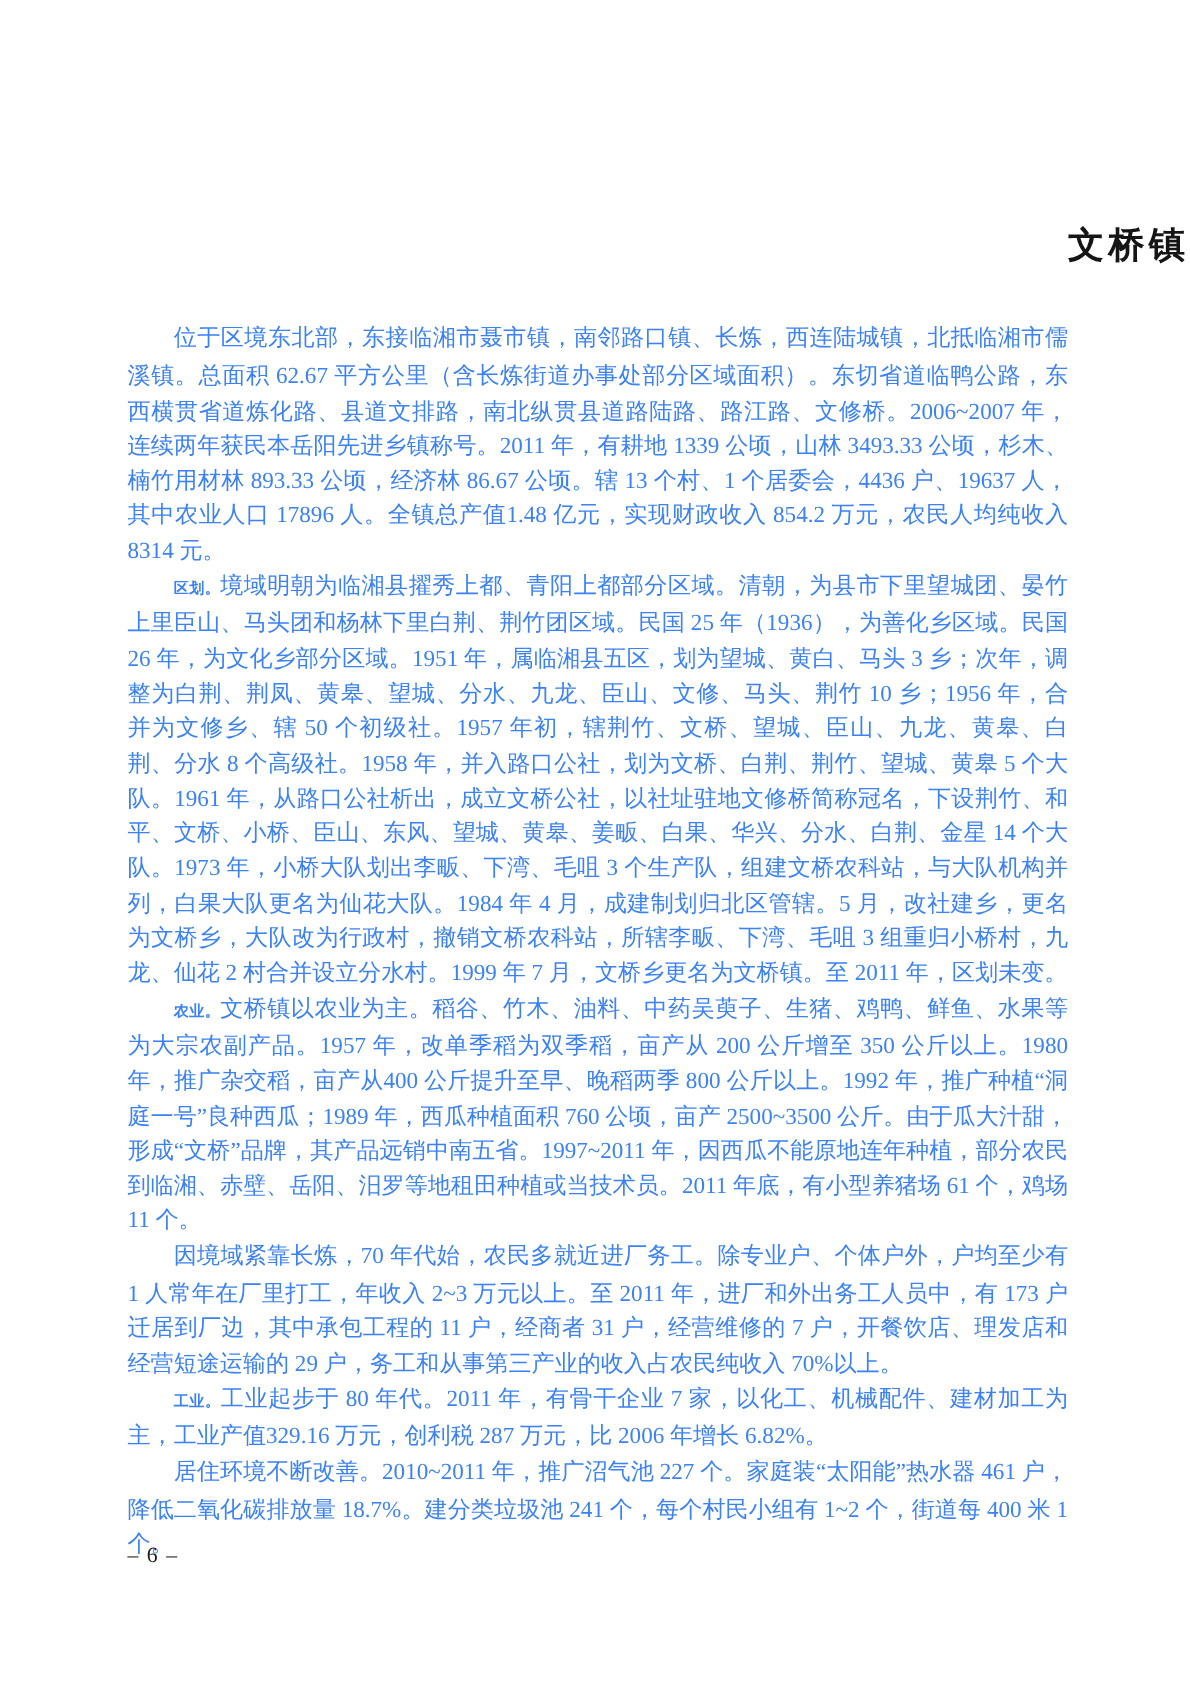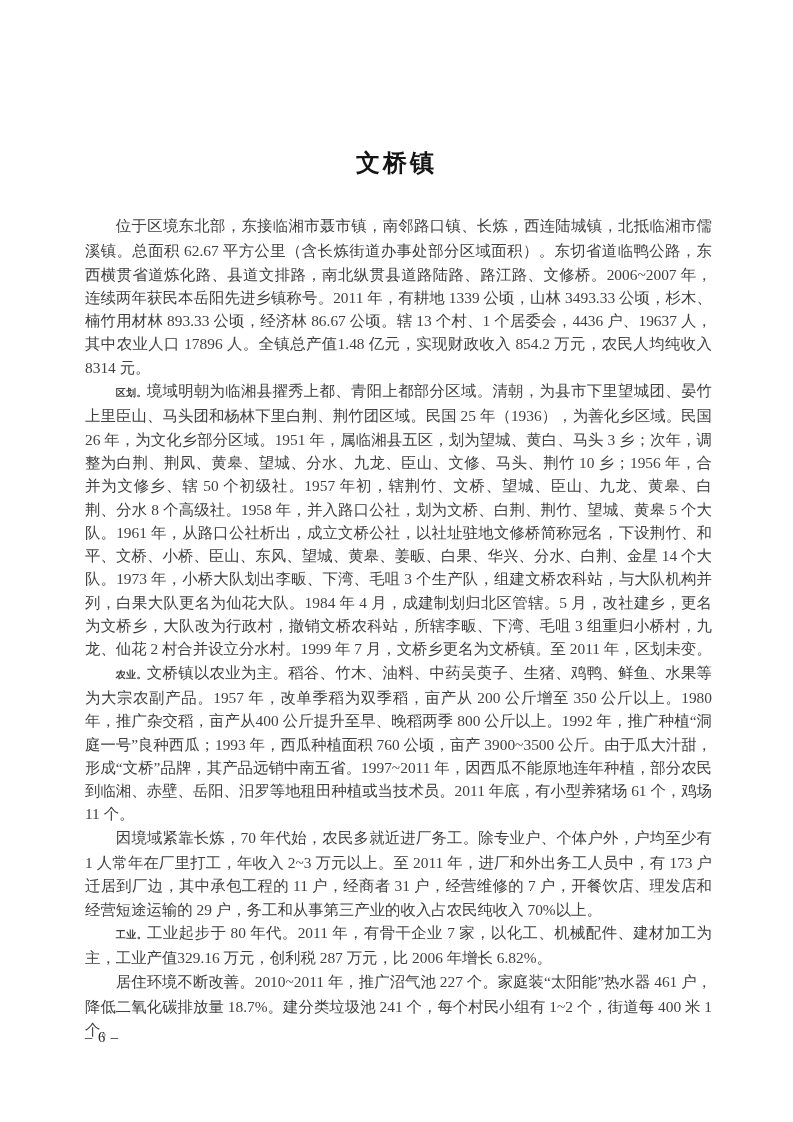--- a/index.html
+++ b/index.html
@@ -30,36 +30,36 @@
     font-size: 13.5px;
     letter-spacing: 1px;
     color: #222222;
   }
   .doc-title {
     position: absolute;
     top: 147px;
     left: 0;
     width: 100%;
     margin: 0;
-    text-align: center;
+    text-align: right;
     font-family: "Liberation Sans", "DejaVu Sans", sans-serif;
     font-weight: 700;
     font-size: 24px;
     letter-spacing: 3px;
     color: #151515;
   }
   .body-text {
     position: absolute;
     top: 214px;
     left: 85px;
     width: 627px;
     font-size: 15.4px;
     line-height: 23.3px;
     text-align: justify;
-    color: #404040;
+    color: #3b82f6;
   }
   .body-text p {
     margin: 0;
     text-indent: 2em;
   }
   .lead {
     font-weight: 700;
     font-family: "Liberation Sans", "DejaVu Sans", sans-serif;
     font-size: 10px;
   }
@@ -76,21 +76,21 @@
 <body>
 
 <div class="page">
 
 
   <h1 class="doc-title">文桥镇</h1>
 
   <div class="body-text">
     <p><span class="lead"></span><span>位于区境东北部，东接临湘市聂市镇，南邻路口镇、长炼，西连陆城镇，北抵临湘市儒溪镇。总面积 62.67 平方公里（含长炼街道办事处部分区域面积）。东切省道临鸭公路，东西横贯省道炼化路、县道文排路，南北纵贯县道路陆路、路江路、文修桥。2006~2007 年，连续两年获民本岳阳先进乡镇称号。2011 年，有耕地 1339 公顷，山林 3493.33 公顷，杉木、楠竹用材林 893.33 公顷，经济林 86.67 公顷。辖 13 个村、1 个居委会，4436 户、19637 人，其中农业人口 17896 人。全镇总产值1.48 亿元，实现财政收入 854.2 万元，农民人均纯收入 8314 元。</span></p>
     <p><span class="lead">区划。</span><span>境域明朝为临湘县擢秀上都、青阳上都部分区域。清朝，为县市下里望城团、晏竹上里臣山、马头团和杨林下里白荆、荆竹团区域。民国 25 年（1936），为善化乡区域。民国 26 年，为文化乡部分区域。1951 年，属临湘县五区，划为望城、黄白、马头 3 乡；次年，调整为白荆、荆凤、黄皋、望城、分水、九龙、臣山、文修、马头、荆竹 10 乡；1956 年，合并为文修乡、辖 50 个初级社。1957 年初，辖荆竹、文桥、望城、臣山、九龙、黄皋、白荆、分水 8 个高级社。1958 年，并入路口公社，划为文桥、白荆、荆竹、望城、黄皋 5 个大队。1961 年，从路口公社析出，成立文桥公社，以社址驻地文修桥简称冠名，下设荆竹、和平、文桥、小桥、臣山、东风、望城、黄皋、姜畈、白果、华兴、分水、白荆、金星 14 个大队。1973 年，小桥大队划出李畈、下湾、毛咀 3 个生产队，组建文桥农科站，与大队机构并列，白果大队更名为仙花大队。1984 年 4 月，成建制划归北区管辖。5 月，改社建乡，更名为文桥乡，大队改为行政村，撤销文桥农科站，所辖李畈、下湾、毛咀 3 组重归小桥村，九龙、仙花 2 村合并设立分水村。1999 年 7 月，文桥乡更名为文桥镇。至 2011 年，区划未变。</span></p>
-    <p><span class="lead">农业。</span><span>文桥镇以农业为主。稻谷、竹木、油料、中药吴萸子、生猪、鸡鸭、鲜鱼、水果等为大宗农副产品。1957 年，改单季稻为双季稻，亩产从 200 公斤增至 350 公斤以上。1980 年，推广杂交稻，亩产从400 公斤提升至早、晚稻两季 800 公斤以上。1992 年，推广种植“洞庭一号”良种西瓜；1993 年，西瓜种植面积 760 公顷，亩产 3900~3500 公斤。由于瓜大汁甜，形成“文桥”品牌，其产品远销中南五省。1997~2011 年，因西瓜不能原地连年种植，部分农民到临湘、赤壁、岳阳、汨罗等地租田种植或当技术员。2011 年底，有小型养猪场 61 个，鸡场 11 个。</span></p>
+    <p><span class="lead">农业。</span><span>文桥镇以农业为主。稻谷、竹木、油料、中药吴萸子、生猪、鸡鸭、鲜鱼、水果等为大宗农副产品。1957 年，改单季稻为双季稻，亩产从 200 公斤增至 350 公斤以上。1980 年，推广杂交稻，亩产从400 公斤提升至早、晚稻两季 800 公斤以上。1992 年，推广种植“洞庭一号”良种西瓜；1989 年，西瓜种植面积 760 公顷，亩产 2500~3500 公斤。由于瓜大汁甜，形成“文桥”品牌，其产品远销中南五省。1997~2011 年，因西瓜不能原地连年种植，部分农民到临湘、赤壁、岳阳、汨罗等地租田种植或当技术员。2011 年底，有小型养猪场 61 个，鸡场 11 个。</span></p>
     <p><span class="lead"></span><span>因境域紧靠长炼，70 年代始，农民多就近进厂务工。除专业户、个体户外，户均至少有 1 人常年在厂里打工，年收入 2~3 万元以上。至 2011 年，进厂和外出务工人员中，有 173 户迁居到厂边，其中承包工程的 11 户，经商者 31 户，经营维修的 7 户，开餐饮店、理发店和经营短途运输的 29 户，务工和从事第三产业的收入占农民纯收入 70%以上。</span></p>
     <p><span class="lead">工业。</span><span>工业起步于 80 年代。2011 年，有骨干企业 7 家，以化工、机械配件、建材加工为主，工业产值329.16 万元，创利税 287 万元，比 2006 年增长 6.82%。</span></p>
     <p><span class="lead"></span><span>居住环境不断改善。2010~2011 年，推广沼气池 227 个。家庭装“太阳能”热水器 461 户，降低二氧化碳排放量 18.7%。建分类垃圾池 241 个，每个村民小组有 1~2 个，街道每 400 米 1 个。</span></p>
   </div>
 
   <div class="page-number">– 6 –</div>
 
 </div>
 
 </body></html>

